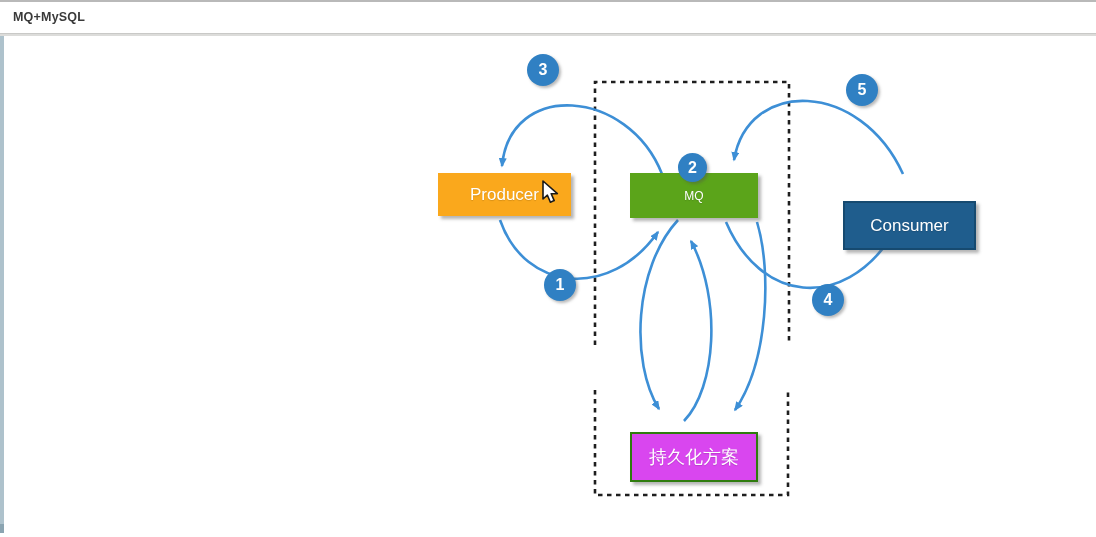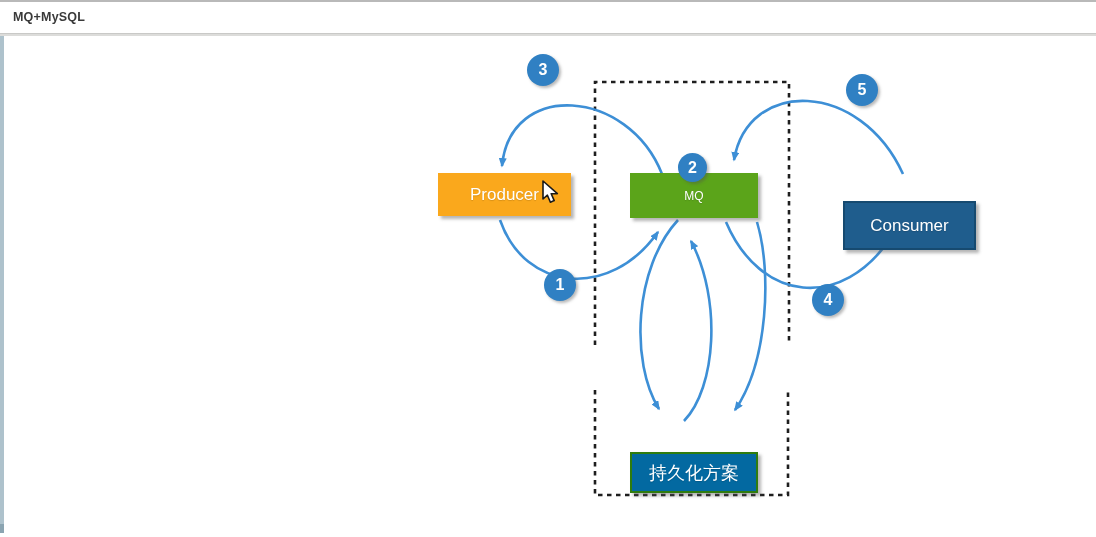--- a/index.html
+++ b/index.html
@@ -42,21 +42,21 @@
   .node {
     position: absolute; z-index: 3;
     display: flex; align-items: center; justify-content: center;
     color: #ffffff; font-size: 17px;
     box-shadow: 3px 3px 3px rgba(90,90,90,0.45);
     text-shadow: 0 1px 1px rgba(0,0,0,0.15);
   }
   .node-producer { left: 438px; top: 137px; width: 133px; height: 43px; background: #faa81c; }
   .node-mq       { left: 630px; top: 137px; width: 128px; height: 45px; background: #5ba41a; font-size: 12px; }
   .node-consumer { left: 843px; top: 139px; width: 133px; height: 49px; background: #1f5d8d; border: 2px solid #164a70; margin-top: 26px; }
-  .node-persist  { left: 630px; top: 416px; width: 128px; height: 41px; background: #0369a1; border: 2px solid #2f7c0e; font-size: 18px; }
+  .node-persist  { left: 630px; top: 396px; width: 128px; height: 50px; background: #d946ef; border: 2px solid #2f7c0e; font-size: 18px; }
 
   
   .badge {
     position: absolute; z-index: 4;
     width: 32px; height: 32px; border-radius: 50%;
     background: #3080c3; color: #fff;
     display: flex; align-items: center; justify-content: center;
     font-size: 16px; font-weight: bold;
     box-shadow: 2px 2px 3px rgba(80,80,80,0.4);
   }

